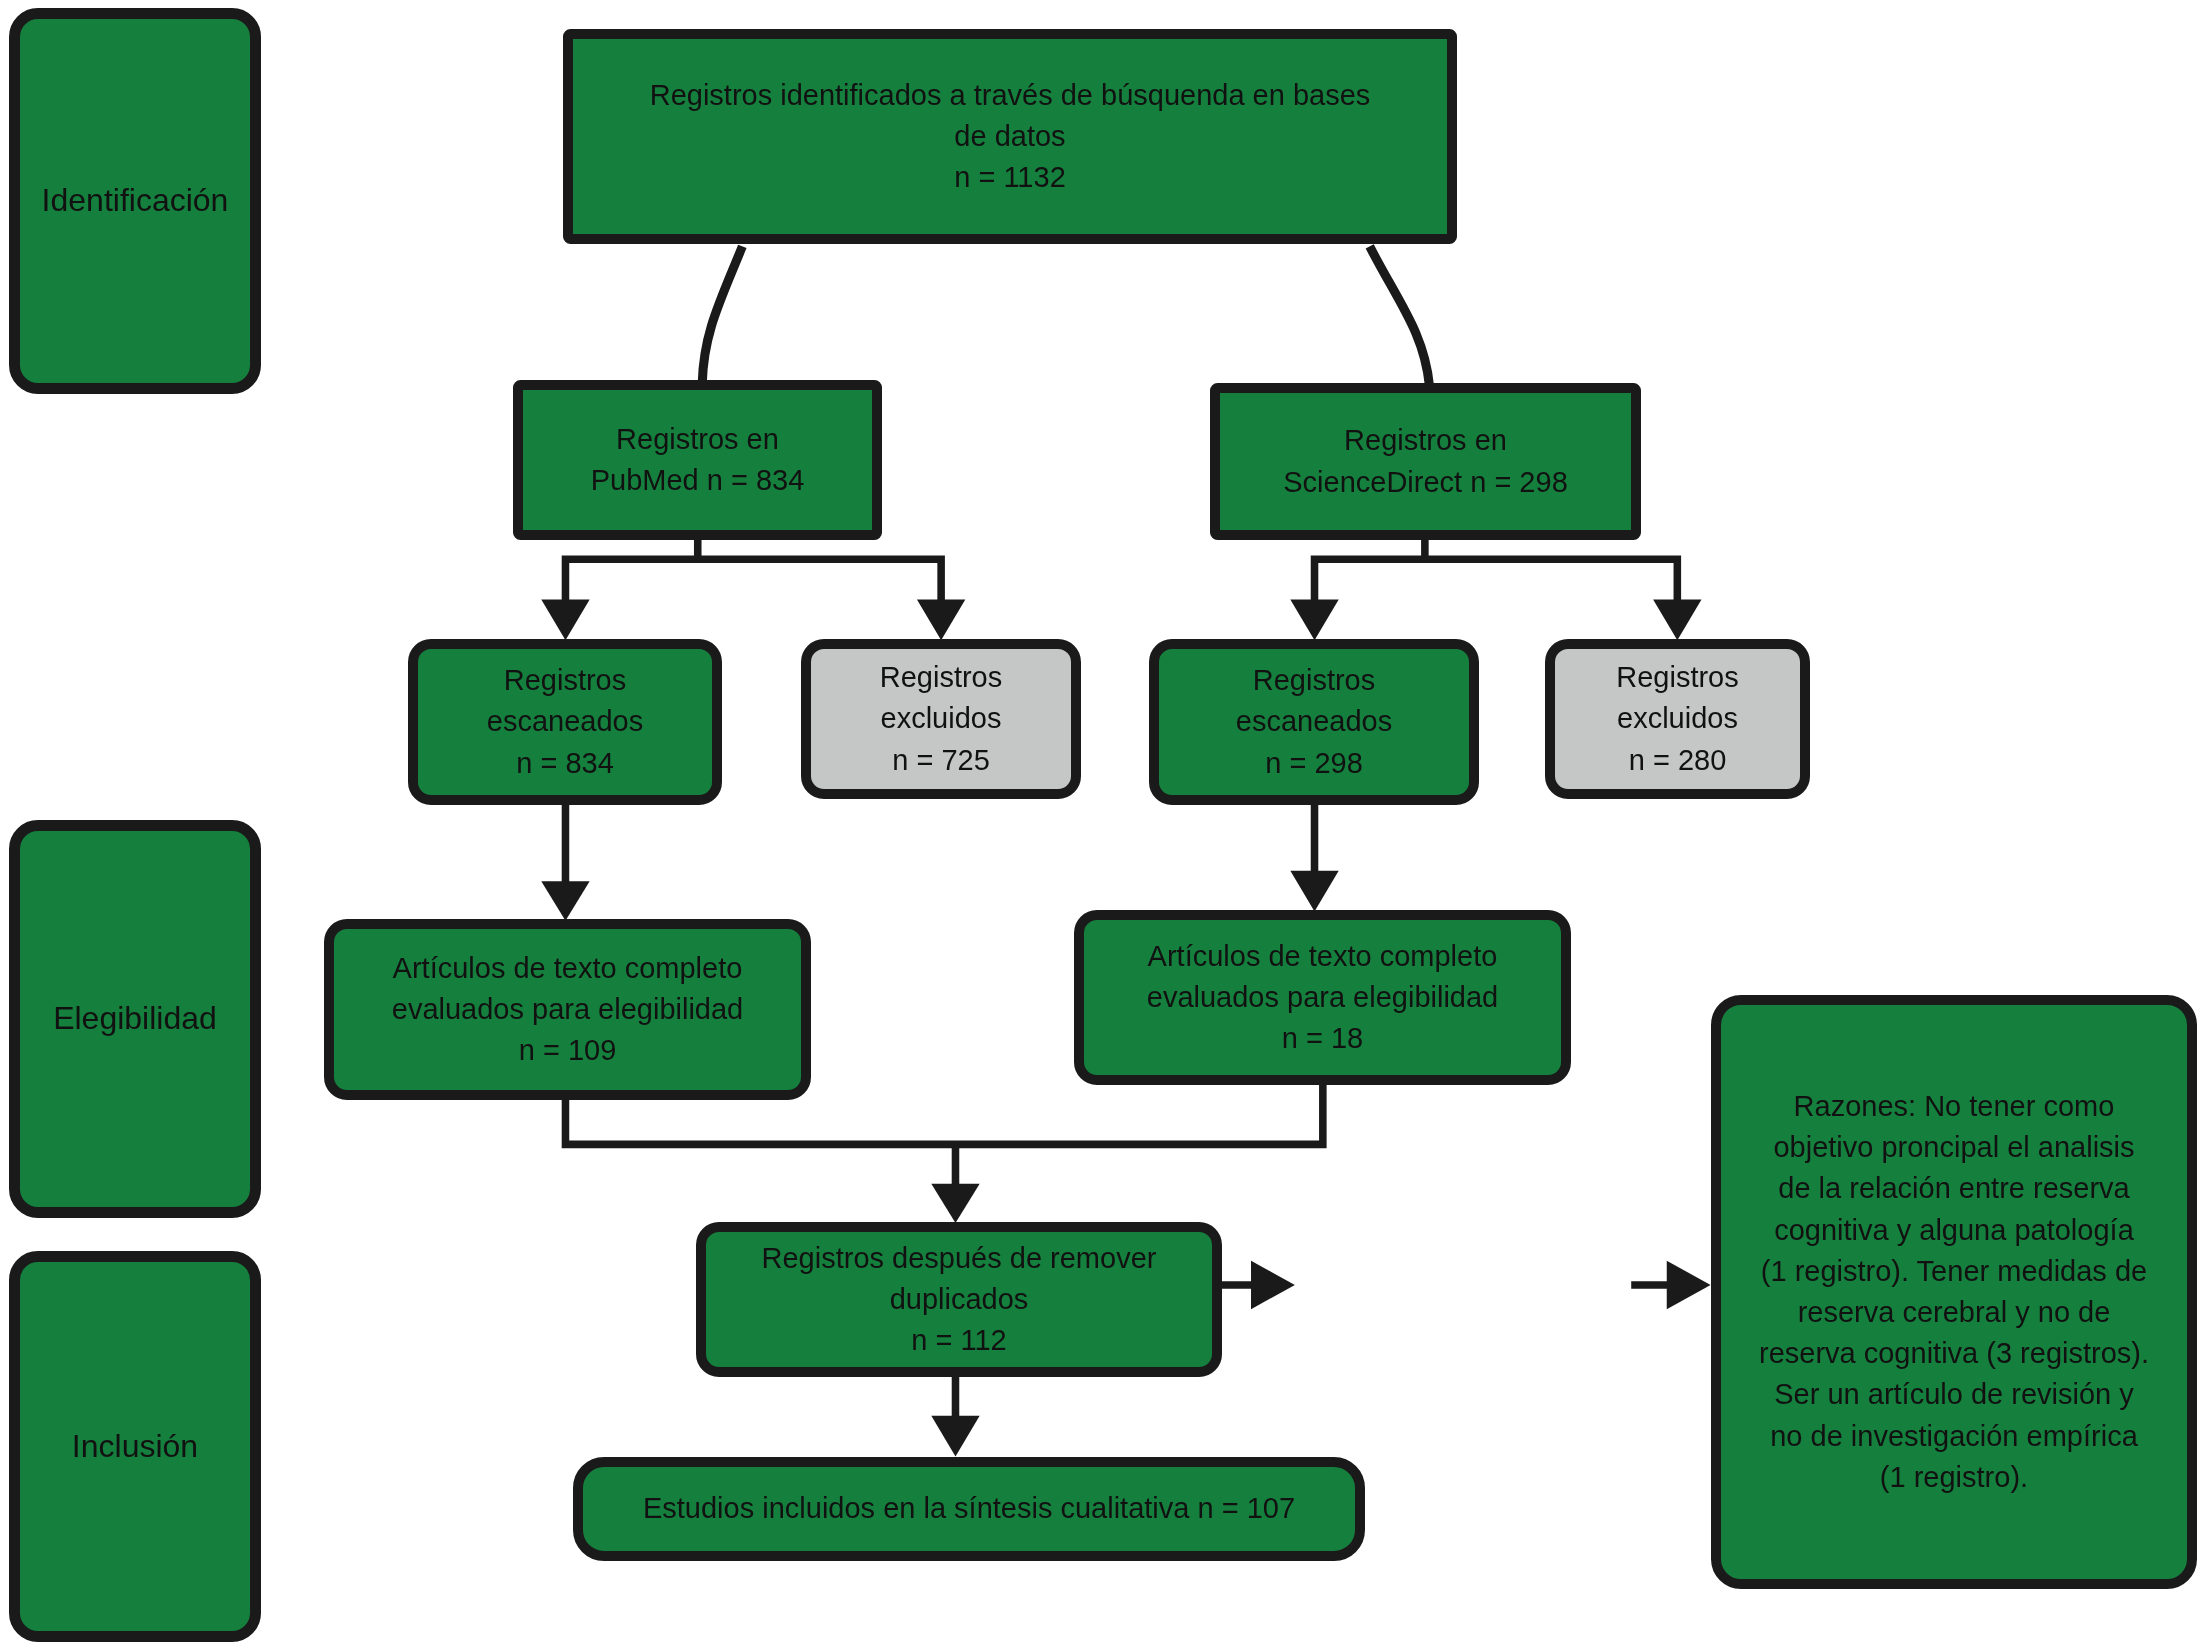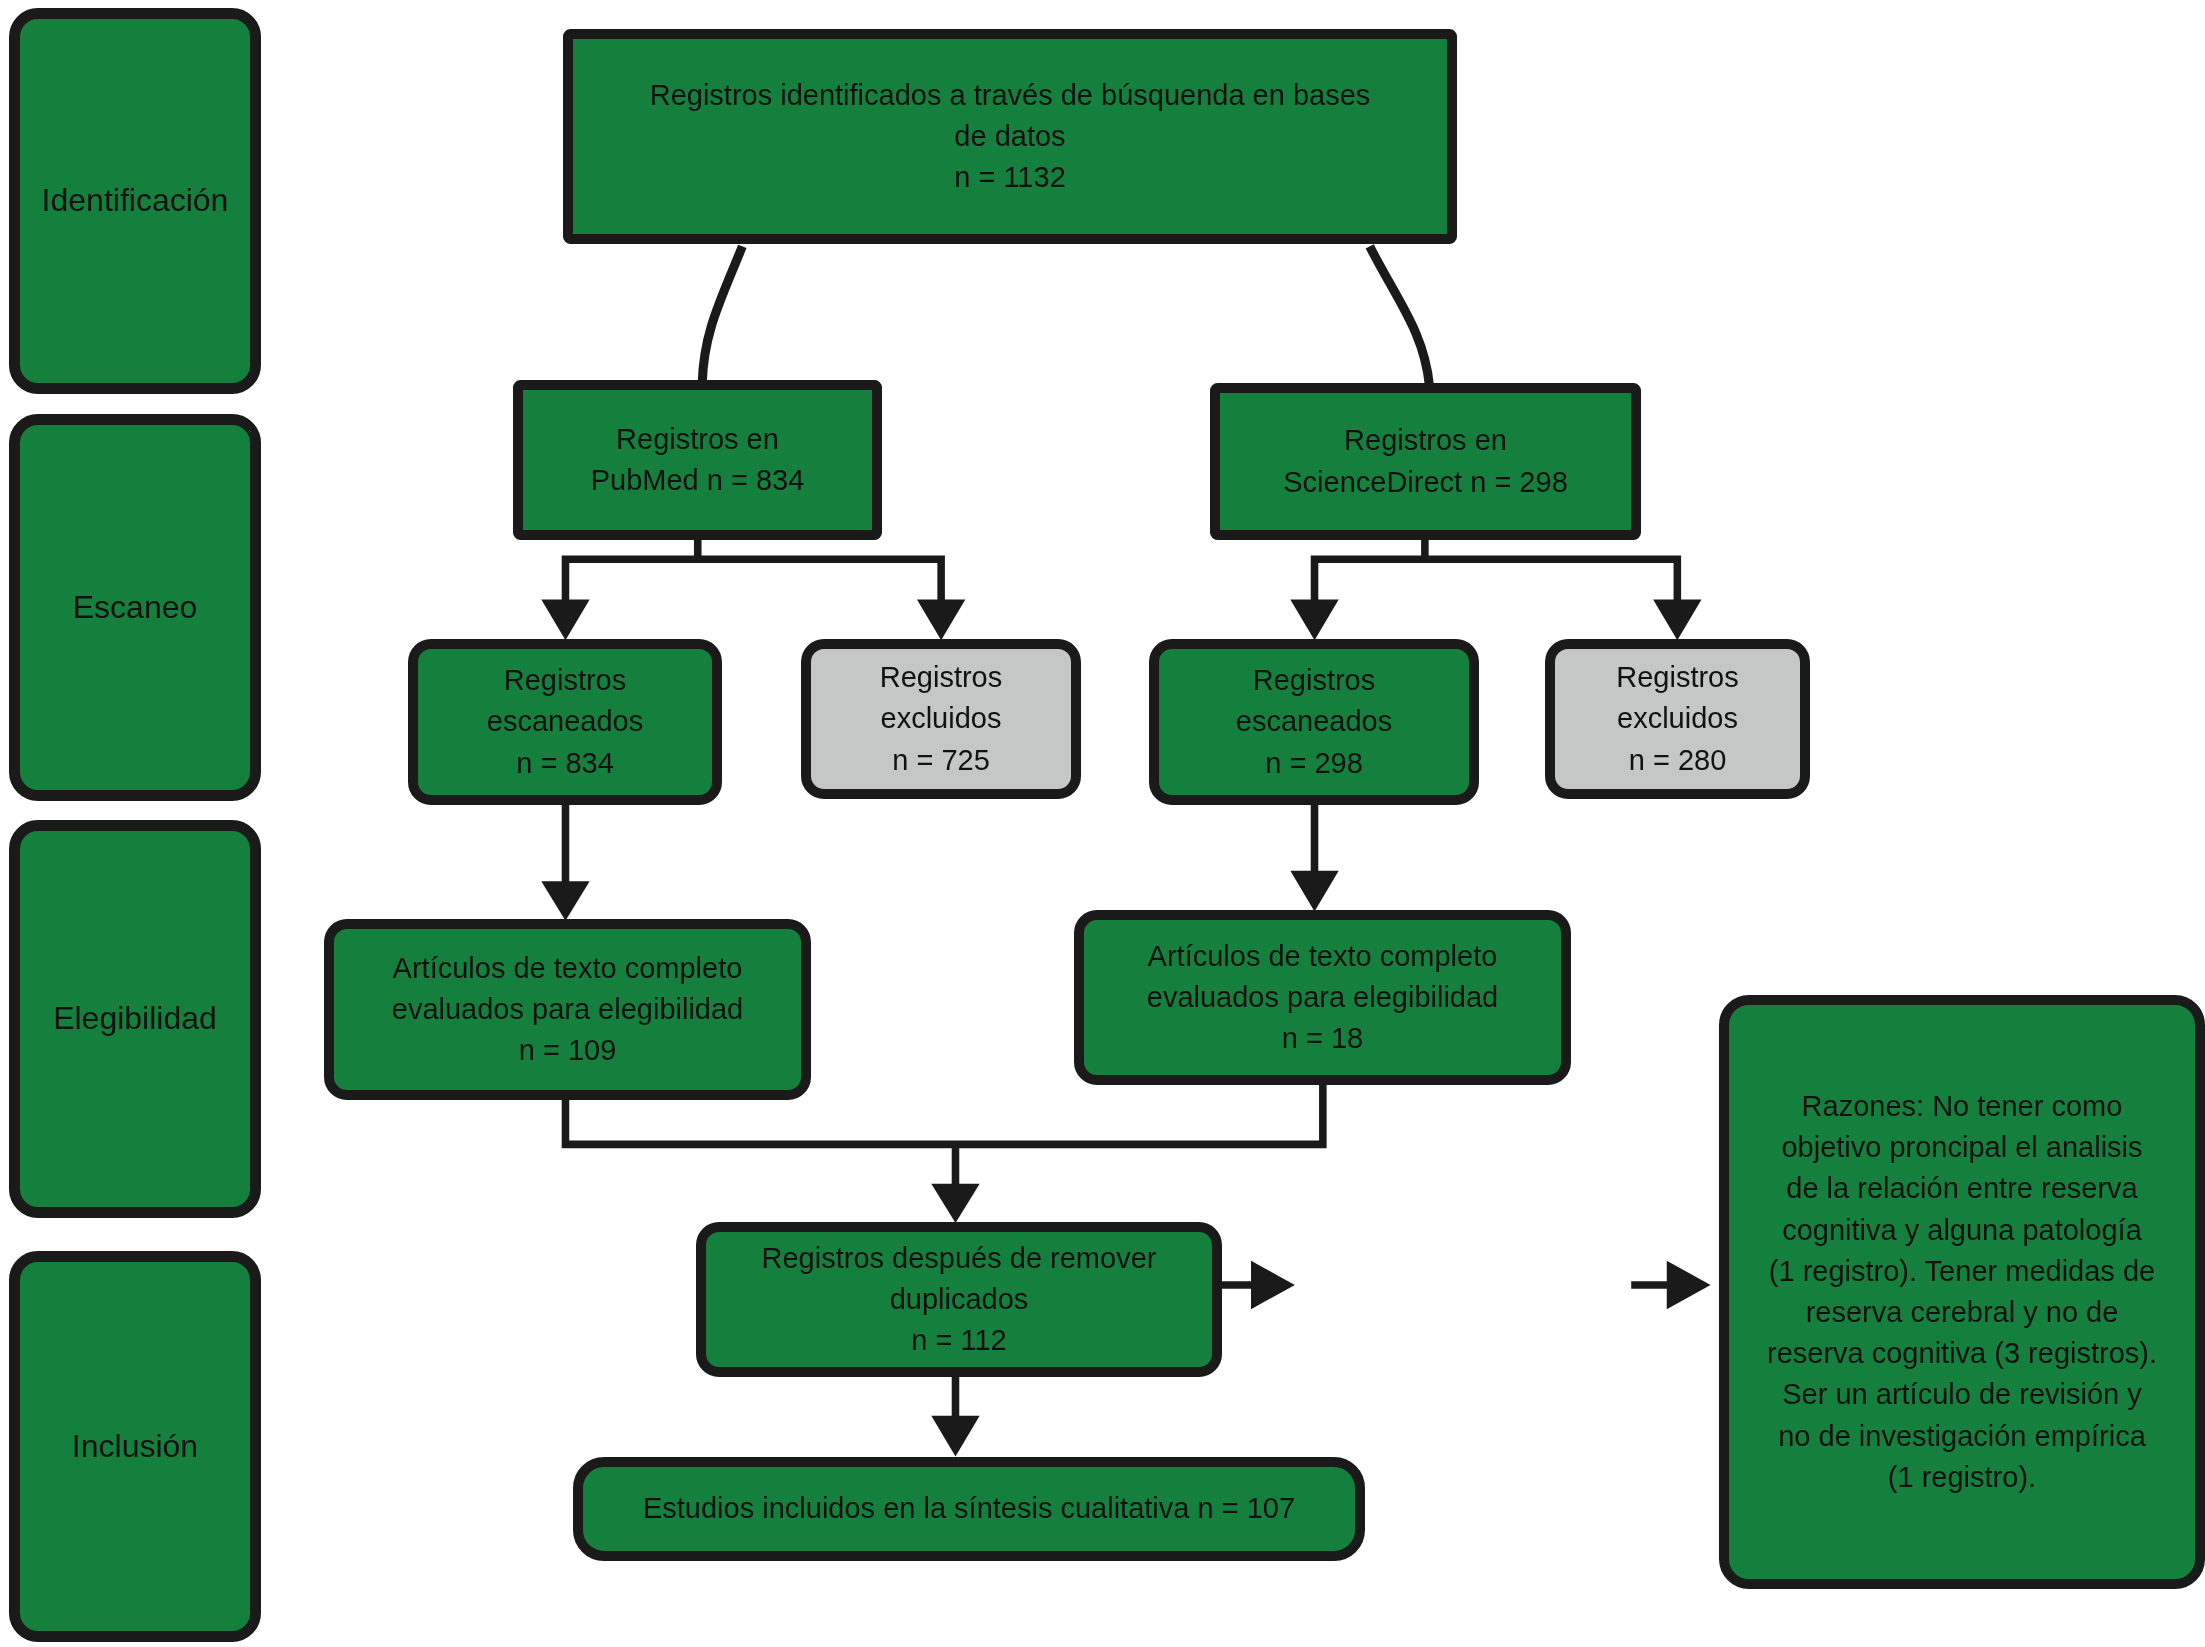--- a/index.html
+++ b/index.html
@@ -26,21 +26,21 @@
     color:#111111;
   }
   .stage{
     border-width:11.3px;
     border-radius:29px;
     font-size:32px;
   }
   .sq{border-radius:7.6px;}
   .rnd{border-radius:23px;}
   .pill{border-radius:31px;}
-  .reasons{border-radius:30px;padding:13.6px 23px;margin-left:8px;}
+  .reasons{border-radius:30px;padding:13.6px 23px;}
   .gray-a{background:#c5c7c6;}
   .gray-b{background:#b3b5b3;}
   #connector-layer{position:absolute;left:0;top:0;z-index:0;}
   .box{z-index:1;}
   .line{stroke:#1a1a1a;stroke-width:10;fill:none;}
   .curve{stroke:#1a1a1a;stroke-width:12;fill:none;}
   .head{fill:#1a1a1a;stroke:none;}
 </style>
 </head>
 <body>
@@ -72,21 +72,20 @@
     <polygon class="head" points="1655,1668 1655,1732 1713,1700"></polygon>
 
     <path class="line" d="M 2158 1700 L 2208 1700"></path>
     <polygon class="head" points="2205,1668 2205,1732 2263,1700"></polygon>
 
     <path class="line" d="M 1264 1818 L 1264 1876"></path>
     <polygon class="head" points="1232,1873 1296,1873 1264,1927"></polygon>
   </svg>
 
   <div class="box stage" style="left:9px;top:7.6px;width:252px;height:386px;">Identificación</div>
-  <div class="box stage" style="left:9px;top:414px;width:252px;height:387px;">Escaneo</div>
   <div class="box stage" style="left:9px;top:1251px;width:252px;height:391px;">Inclusión</div>
   <div class="box stage" style="left:9px;top:820px;width:252px;height:398px;">Elegibilidad</div>
 
   <div class="box sq" style="left:563px;top:29px;width:894px;height:215px;">Registros identificados a través de búsquenda en bases
 de datos
 n = 1132</div>
 
   <div class="box sq" style="left:513px;top:380px;width:369px;height:160px;">Registros en
 PubMed n = 834</div>
 

